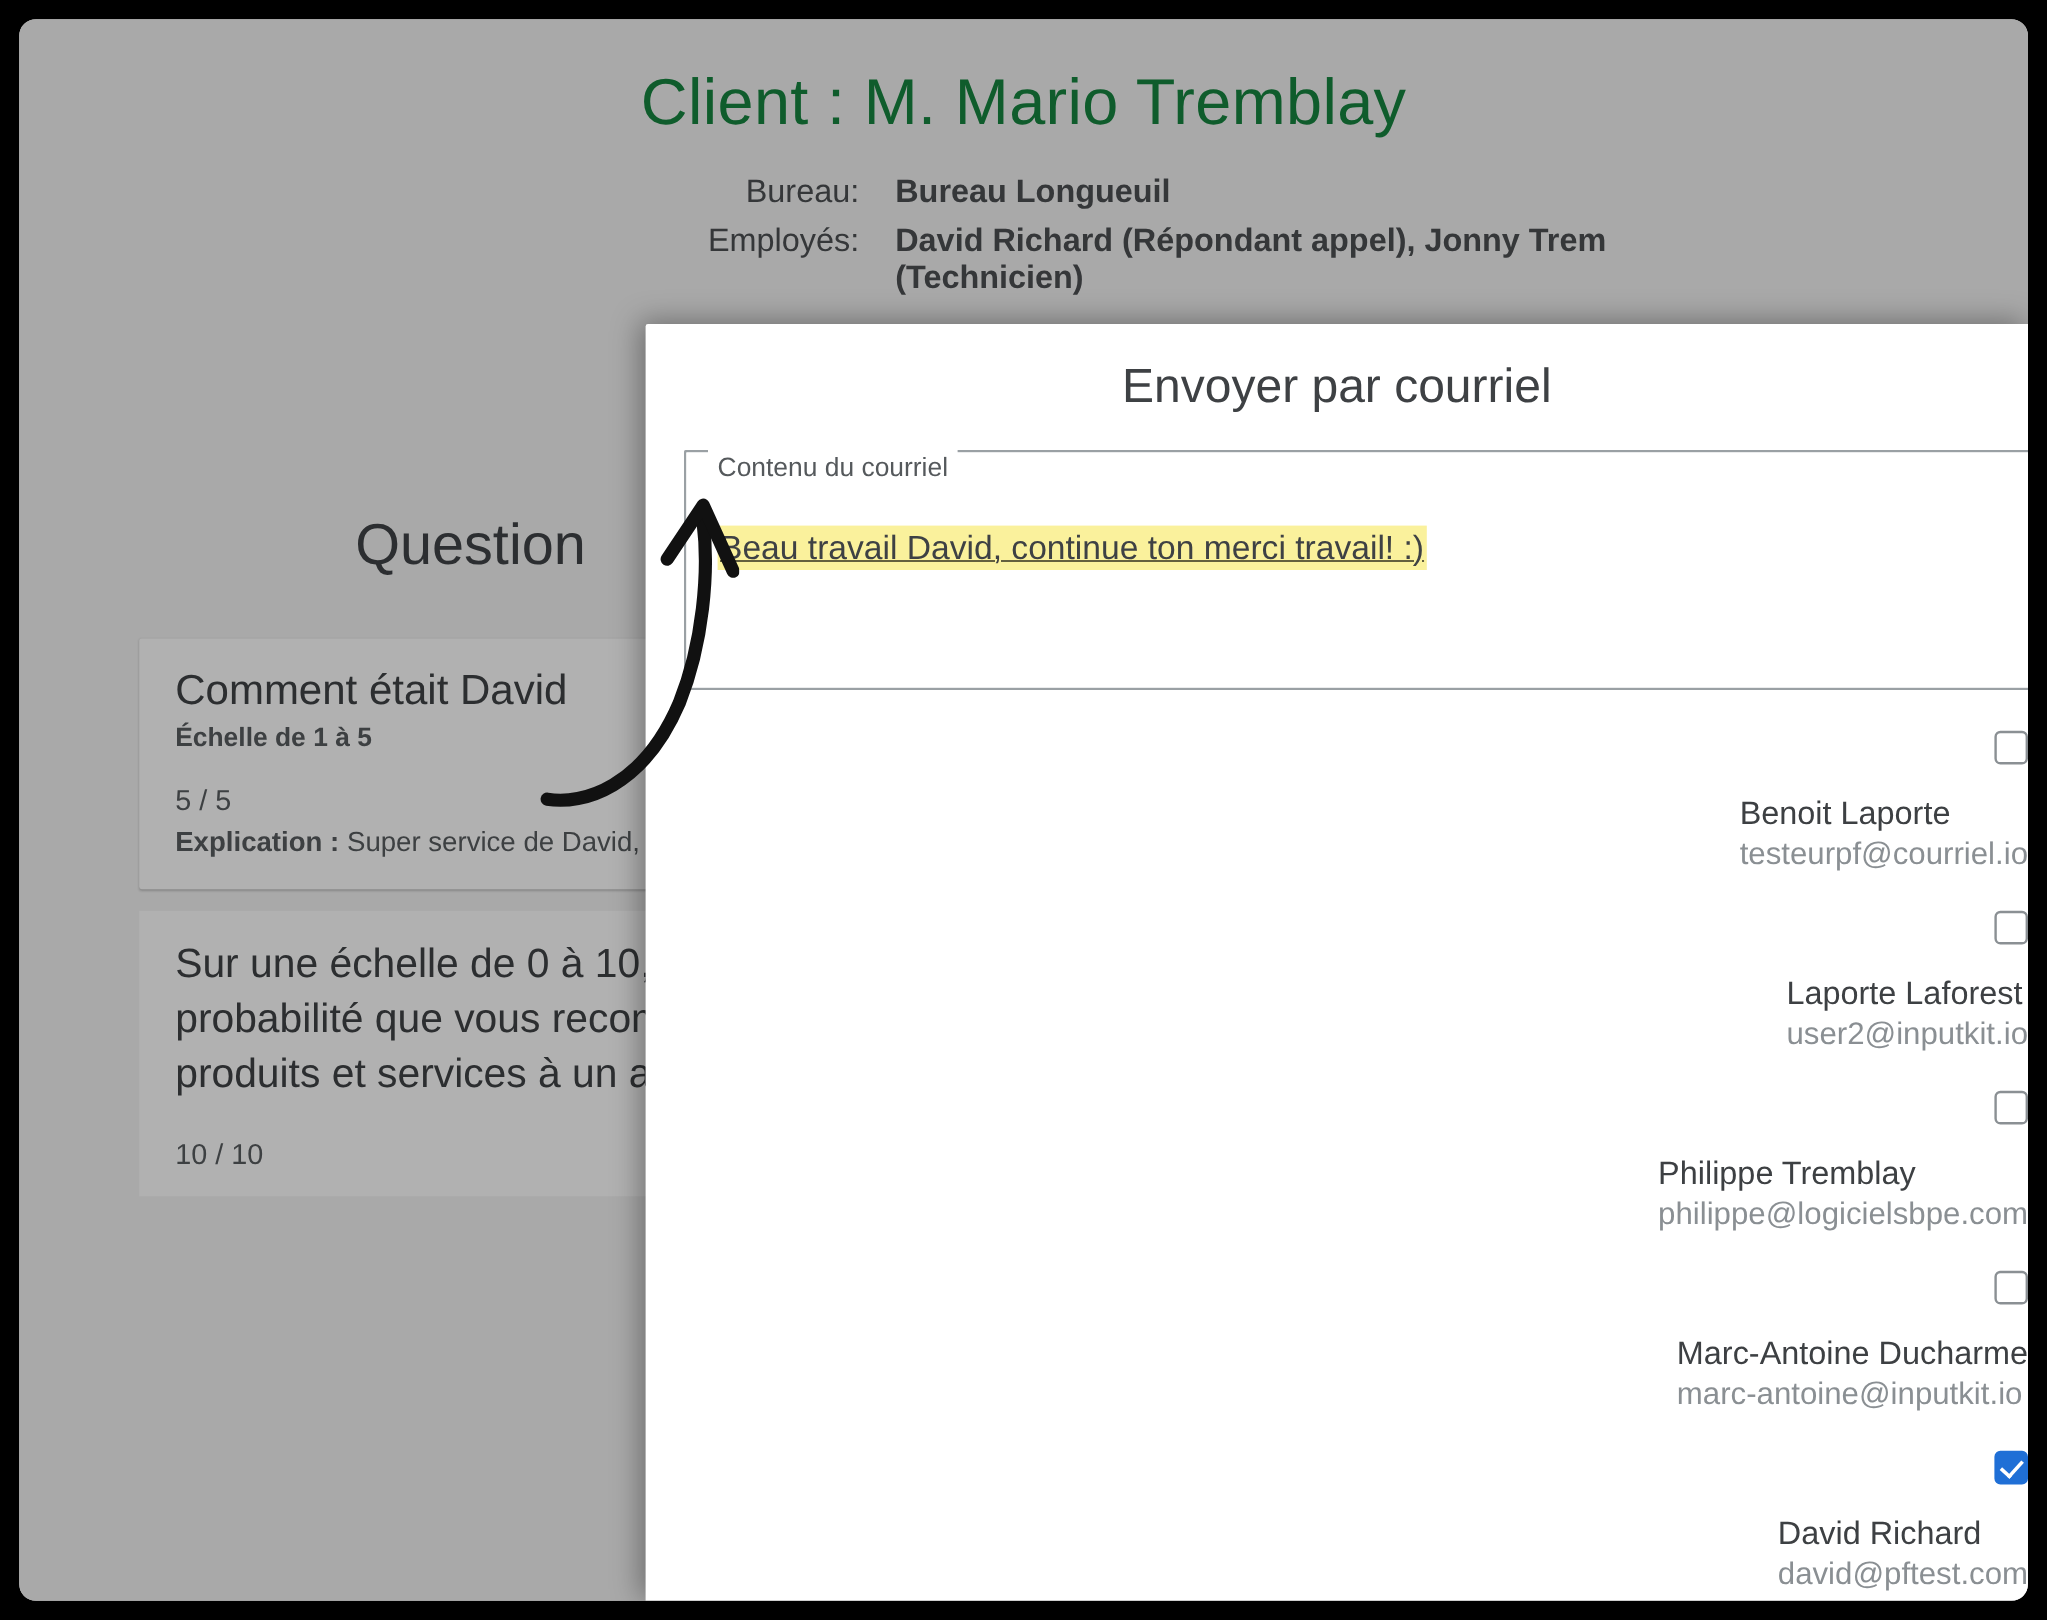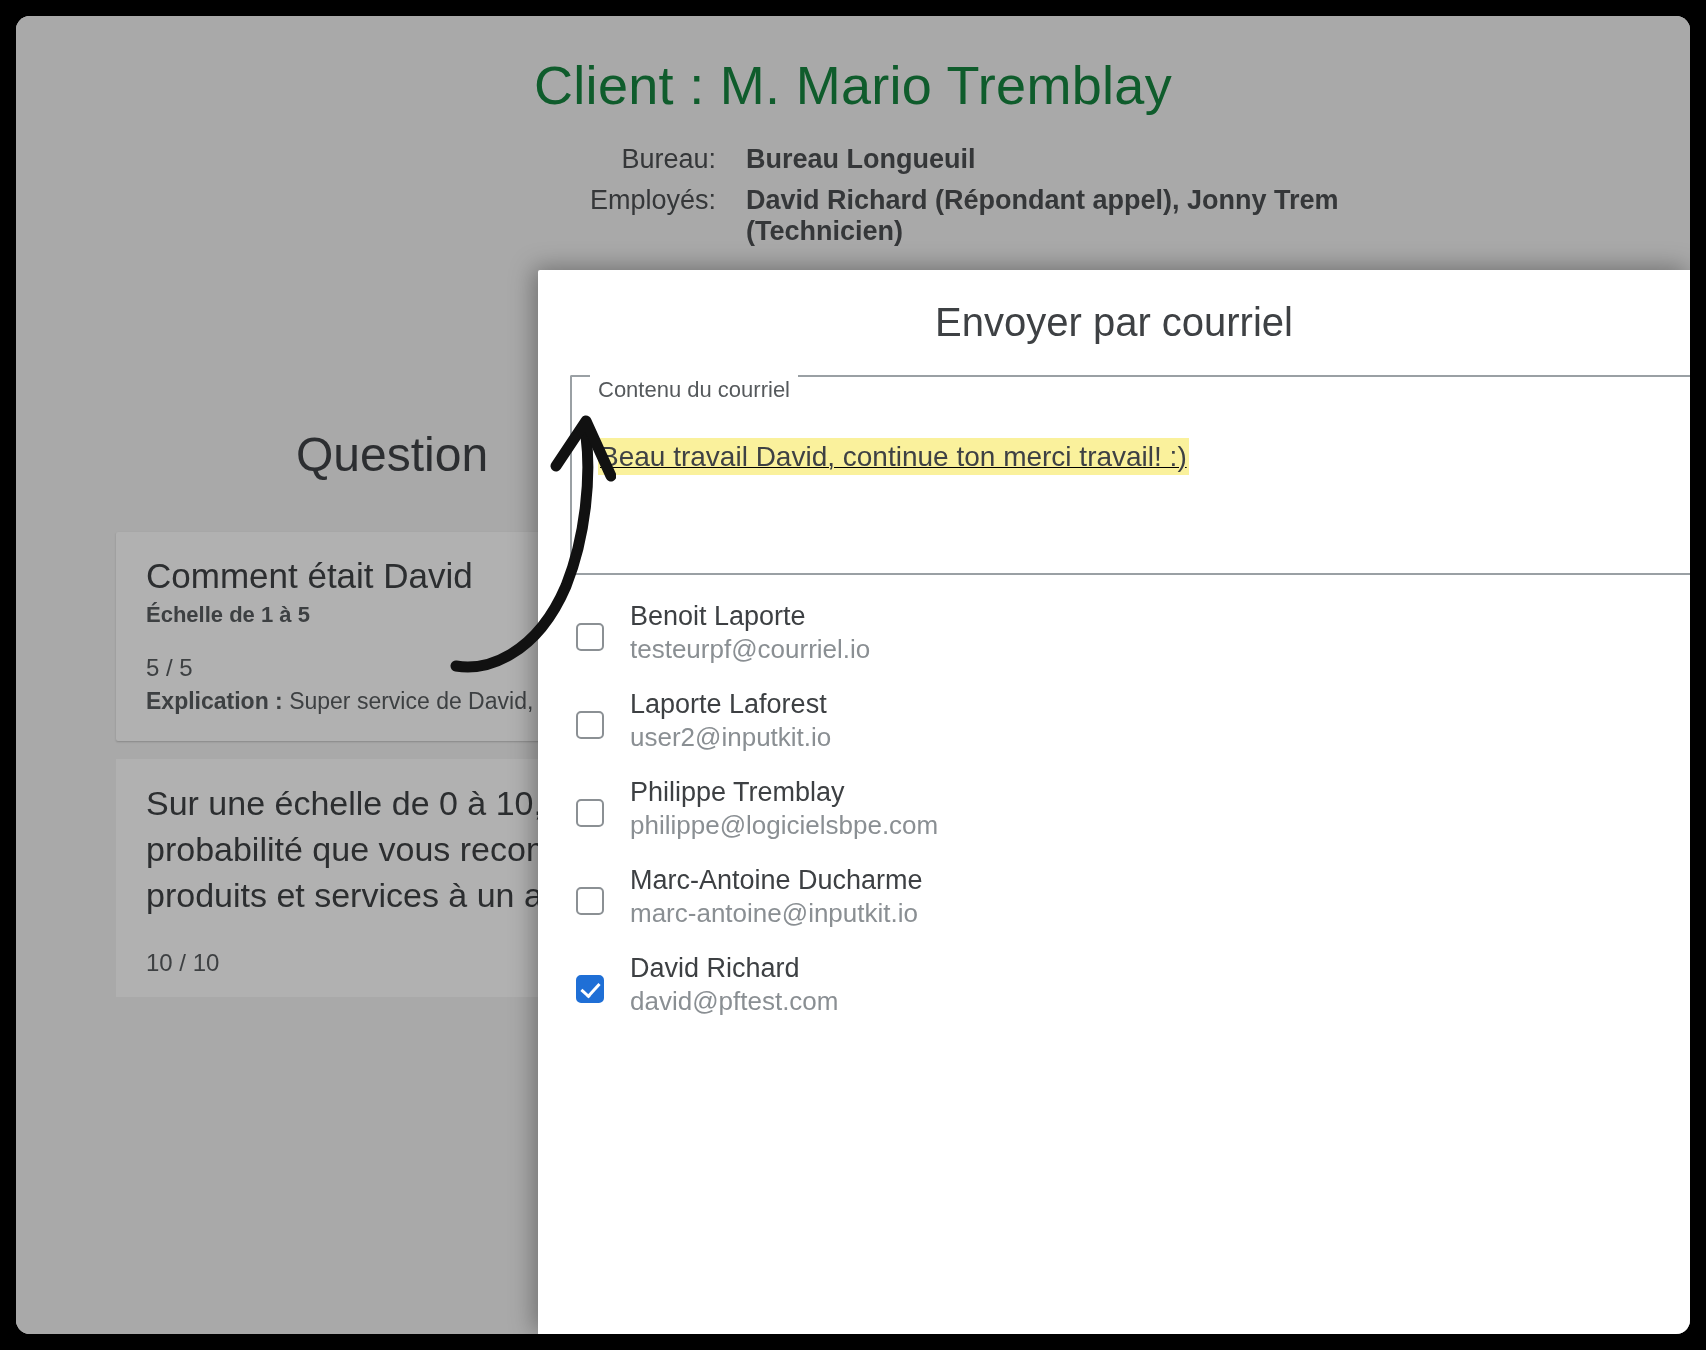--- a/index.html
+++ b/index.html
@@ -124,22 +124,23 @@
     line-height: 1.4;
   }
   .recipients {
     margin: 26px 0 0 38px;
     display: flex;
     flex-direction: column;
     gap: 24px;
   }
   .recip {
     display: flex;
-    align-items: center;
+    align-items: flex-end;
     gap: 26px;
+    flex-direction: column;
   }
   .chk {
     width: 28px; height: 28px;
     border: 2px solid #8b9094;
     border-radius: 5px;
     margin-top: 8px;
     flex: 0 0 auto;
     position: relative;
     background: #fff;
   }

